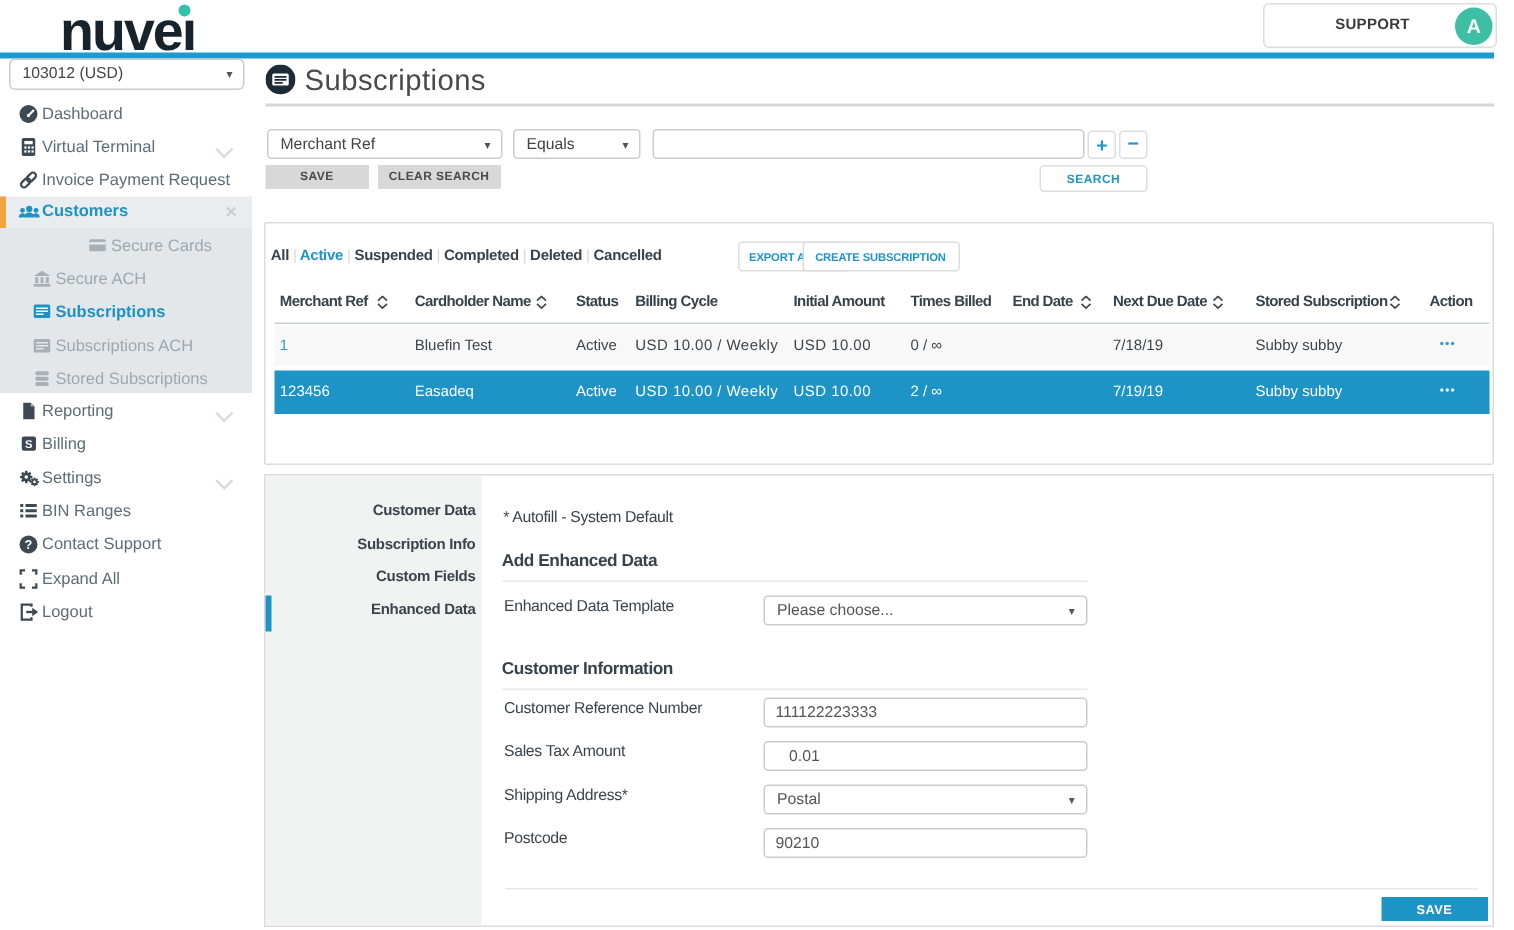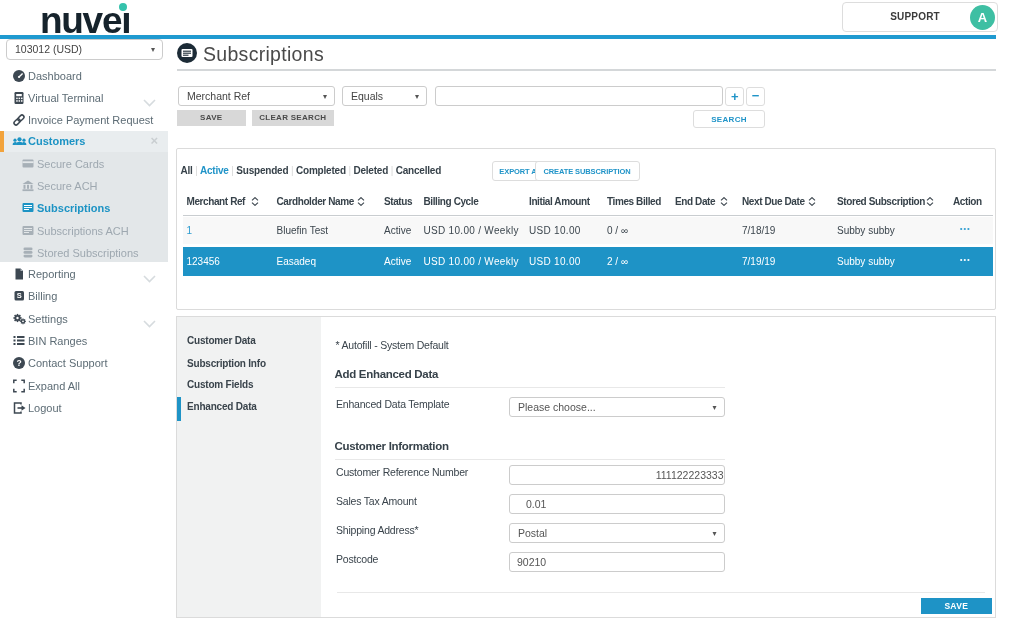--- a/index.html
+++ b/index.html
@@ -13,21 +13,21 @@
   .wbtn{position:absolute;background:#fff;border:1px solid #ddd;border-radius:3px;color:#2094c8;font-weight:bold;text-align:center;box-sizing:border-box;white-space:nowrap;overflow:hidden;}
   .mitem{position:absolute;left:0;width:168px;height:22px;line-height:22px;font-size:11px;color:#5d6c75;}
   .mitem .mic{position:absolute;left:12px;top:0;width:14px;height:22px;}
   .mitem .mtx{position:absolute;left:28px;top:0;}
   .smitem{position:absolute;left:0;width:168px;height:22px;line-height:22px;font-size:11px;color:#9ea8b0;}
   .smitem .mic{position:absolute;left:21px;top:0;width:14px;height:22px;}
   .smitem .mtx{position:absolute;left:37px;top:0;}
   .chev{position:absolute;right:12px;top:5px;}
   .hcell{position:absolute;top:0;font-size:10px;letter-spacing:-0.4px;font-weight:bold;color:#37424a;white-space:nowrap;}
   .rcell{position:absolute;top:0;font-size:10px;color:#3c464e;white-space:nowrap;}
-  .ftab{position:absolute;left:11px;width:130px;font-size:10px;letter-spacing:-0.2px;font-weight:bold;color:#3a444c;}
+  .ftab{position:absolute;left:11px;width:130px;font-size:10px;letter-spacing:-0.2px;font-weight:bold;color:#3a444c;text-align:right;}
   .flabel{position:absolute;left:336px;font-size:10.5px;letter-spacing:-0.2px;color:#3a444c;line-height:20px;white-space:nowrap;}
   .fhead{position:absolute;left:334.5px;font-size:11.5px;letter-spacing:-0.3px;font-weight:bold;color:#37424a;}
 </style>
 </head>
 <body>
 <div class="page">
 
 <div class="abs" style="left:40px;top:2px;font-size:37px;font-weight:bold;color:#16232c;letter-spacing:-1.3px;line-height:37px;">nuveı</div>
 <div class="abs" style="left:119px;top:3px;width:8px;height:8px;border-radius:50%;background:#35c2ac;"></div>
 <div class="abs" style="left:842px;top:2px;width:156px;height:30px;border:1px solid #ddd;border-radius:4px;box-sizing:border-box;"></div>
@@ -81,21 +81,21 @@
             <circle cx="3" cy="10.2" r="1.6"></circle>
             <path d="M0.6 15 a2.5 2.6 0 0 1 4.5 -1.8 a4.8 4.8 0 0 0 -1.4 1.8 z"></path>
             <circle cx="12" cy="10.2" r="1.6"></circle>
             <path d="M14.4 15 a2.5 2.6 0 0 0 -4.5 -1.8 a4.8 4.8 0 0 1 1.4 1.8 z"></path>
           </g>
         </svg></span>
   <span class="mtx">Customers</span>
   <span class="abs" style="right:10px;top:0;color:#c9ced1;font-size:13px;">×</span>
 </div>
 <div class="abs" style="left:0;top:152.2px;width:168px;height:110.2px;background:#e3e7e9;"></div>
-<div class="smitem" style="top:152.6px;">
+<div class="smitem" style="top:152.6px;margin-left:37px;">
   <span class="mic"><svg width="14" height="22" viewBox="0 0 14 22">
           <rect x="1.5" y="6.5" width="11" height="8" rx="1" fill="#a7b0b7"></rect>
           <rect x="1.5" y="8.3" width="11" height="1.8" fill="#e3e7e9"></rect>
         </svg></span>
   <span class="mtx">Secure Cards</span>
 </div>
 <div class="smitem" style="top:174.9px;">
   <span class="mic"><svg width="14" height="22" viewBox="0 0 14 22">
           <g fill="#a7b0b7">
             <polygon points="7,5.5 12.5,9 1.5,9"></polygon>
@@ -329,21 +329,21 @@
 <div class="abs" style="left:177px;top:396.9px;width:4px;height:24px;background:#1e93c6;"></div>
 
 <div class="abs" style="left:335.5px;top:338.5px;font-size:10.5px;letter-spacing:-0.2px;color:#3a444c;">* Autofill - System Default</div>
 <div class="fhead" style="top:368px;">Add Enhanced Data</div>
 <div class="abs" style="left:335px;top:387px;width:390px;height:1px;background:#e8e8e8;"></div>
 <div class="flabel" style="top:394px;">Enhanced Data Template</div>
 <div class="sel" style="left:509px;top:396.9px;width:215.5px;height:20.4px;color:#555;">Please choose...<span class="car">▾</span></div>
 <div class="fhead" style="top:440px;">Customer Information</div>
 <div class="abs" style="left:335px;top:459px;width:390px;height:1px;background:#e8e8e8;"></div>
 <div class="flabel" style="top:462px;">Customer Reference Number</div>
-<div class="inp" style="left:509px;top:464.8px;width:215.5px;height:20.4px;text-align:right;">111122223333</div>
+<div class="inp" style="left:509px;top:464.8px;width:215.5px;height:20.4px;">111122223333</div>
 <div class="flabel" style="top:491px;">Sales Tax Amount</div>
 <div class="inp" style="left:509px;top:493.8px;width:215.5px;height:20.4px;padding-left:16px;">0.01</div>
 <div class="flabel" style="top:520px;">Shipping Address*</div>
 <div class="sel" style="left:509px;top:522.8px;width:215.5px;height:20.4px;color:#555;">Postal<span class="car">▾</span></div>
 <div class="flabel" style="top:549px;">Postcode</div>
 <div class="inp" style="left:509px;top:551.8px;width:215.5px;height:20.4px;">90210</div>
 <div class="abs" style="left:336.5px;top:591.5px;width:648px;height:1px;background:#e8e8e8;"></div>
 <div class="abs" style="left:920.5px;top:597.8px;width:71.5px;height:16.5px;background:#1e93c6;color:#fff;font-size:8.5px;font-weight:bold;text-align:center;line-height:16.5px;letter-spacing:.3px;">SAVE</div>
 </div>
 

